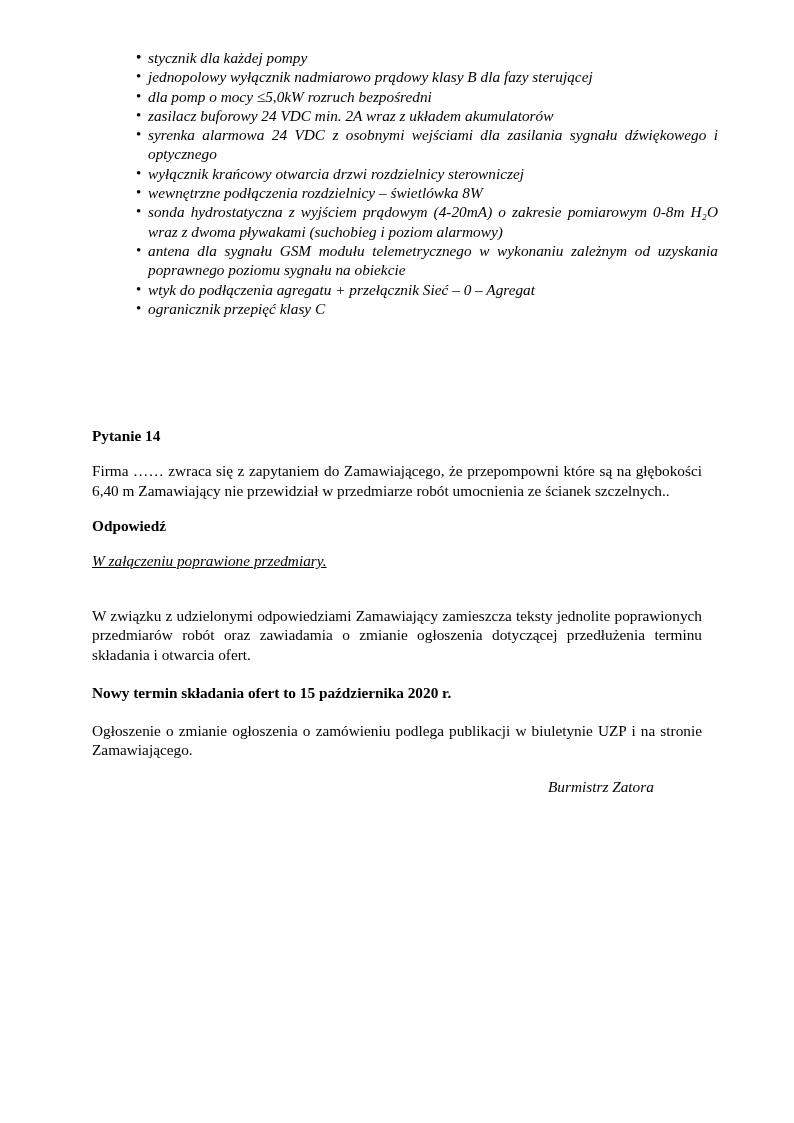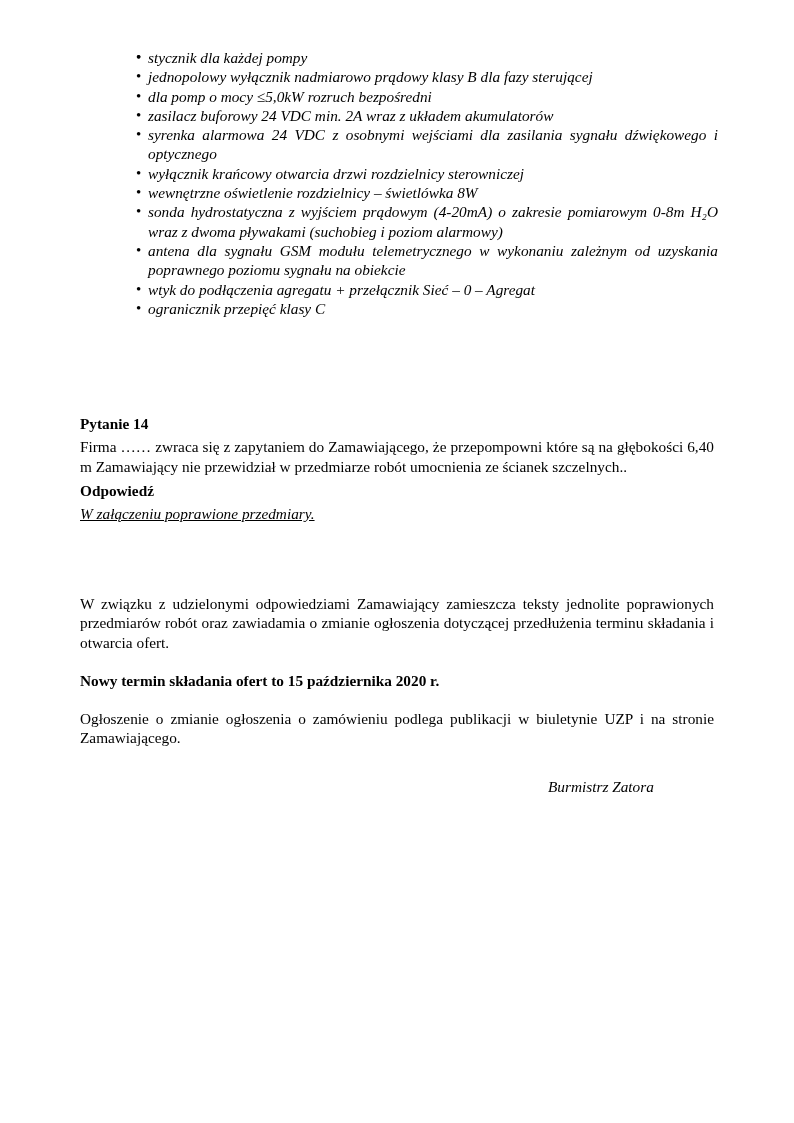--- a/index.html
+++ b/index.html
@@ -51,42 +51,42 @@
     left: 76px;
     width: 642px;
     line-height: 19.3px;
     text-align: justify;
   }
   .bold { font-weight: bold; }
   .ital-under {
     font-style: italic;
     text-decoration: underline;
   }
-  p { margin: 4px; }
+  p { margin: 16px; }
   .signature {
     position: absolute;
     left: 548px;
     top: 778px;
     font-style: italic;
   }
 </style>
 </head>
 <body>
 
 <div class="page">
 
   <ul class="bullets">
     <li><span class="bullet">•</span></li>
     <li><span class="bullet">•</span><span>stycznik dla każdej pompy</span></li>
     <li><span class="bullet">•</span><span>jednopolowy wyłącznik nadmiarowo prądowy klasy B dla fazy sterującej</span></li>
     <li><span class="bullet">•</span><span>dla pomp o mocy ≤5,0kW rozruch bezpośredni</span></li>
     <li><span class="bullet">•</span><span>zasilacz buforowy 24 VDC min. 2A wraz z układem akumulatorów</span></li>
     <li><span class="bullet">•</span><span>syrenka alarmowa 24 VDC z osobnymi wejściami dla zasilania sygnału dźwiękowego i optycznego</span></li>
     <li><span class="bullet">•</span><span>wyłącznik krańcowy otwarcia drzwi rozdzielnicy sterowniczej</span></li>
-    <li><span class="bullet">•</span><span>wewnętrzne oświetlenie rozdzielnicy – świetlówka 8W</span></li>
+    <li><span class="bullet">•</span><span>wewnętrzne podłączenia rozdzielnicy – świetlówka 8W</span></li>
     <li><span class="bullet">•</span><span>sonda hydrostatyczna z wyjściem prądowym (4-20mA) o zakresie pomiarowym 0-8m H₂O wraz z dwoma pływakami (suchobieg i poziom alarmowy)</span></li>
     <li><span class="bullet">•</span><span>antena dla sygnału GSM modułu telemetrycznego w wykonaniu zależnym od uzyskania poprawnego poziomu sygnału na obiekcie</span></li>
     <li><span class="bullet">•</span><span>wtyk do podłączenia agregatu + przełącznik Sieć – 0 – Agregat</span></li>
     <li><span class="bullet">•</span><span>ogranicznik przepięć klasy C</span></li>
   </ul>
 
   <div class="block" style="top:410px;">
     <p class="bold">Pytanie 14</p>
     <p style="margin-top:4px;">Firma …… zwraca się z zapytaniem do Zamawiającego, że przepompowni które są na głębokości 6,40 m Zamawiający nie przewidział w przedmiarze robót umocnienia ze ścianek szczelnych..</p>
     <p class="bold" style="margin-top:5px;">Odpowiedź</p>

